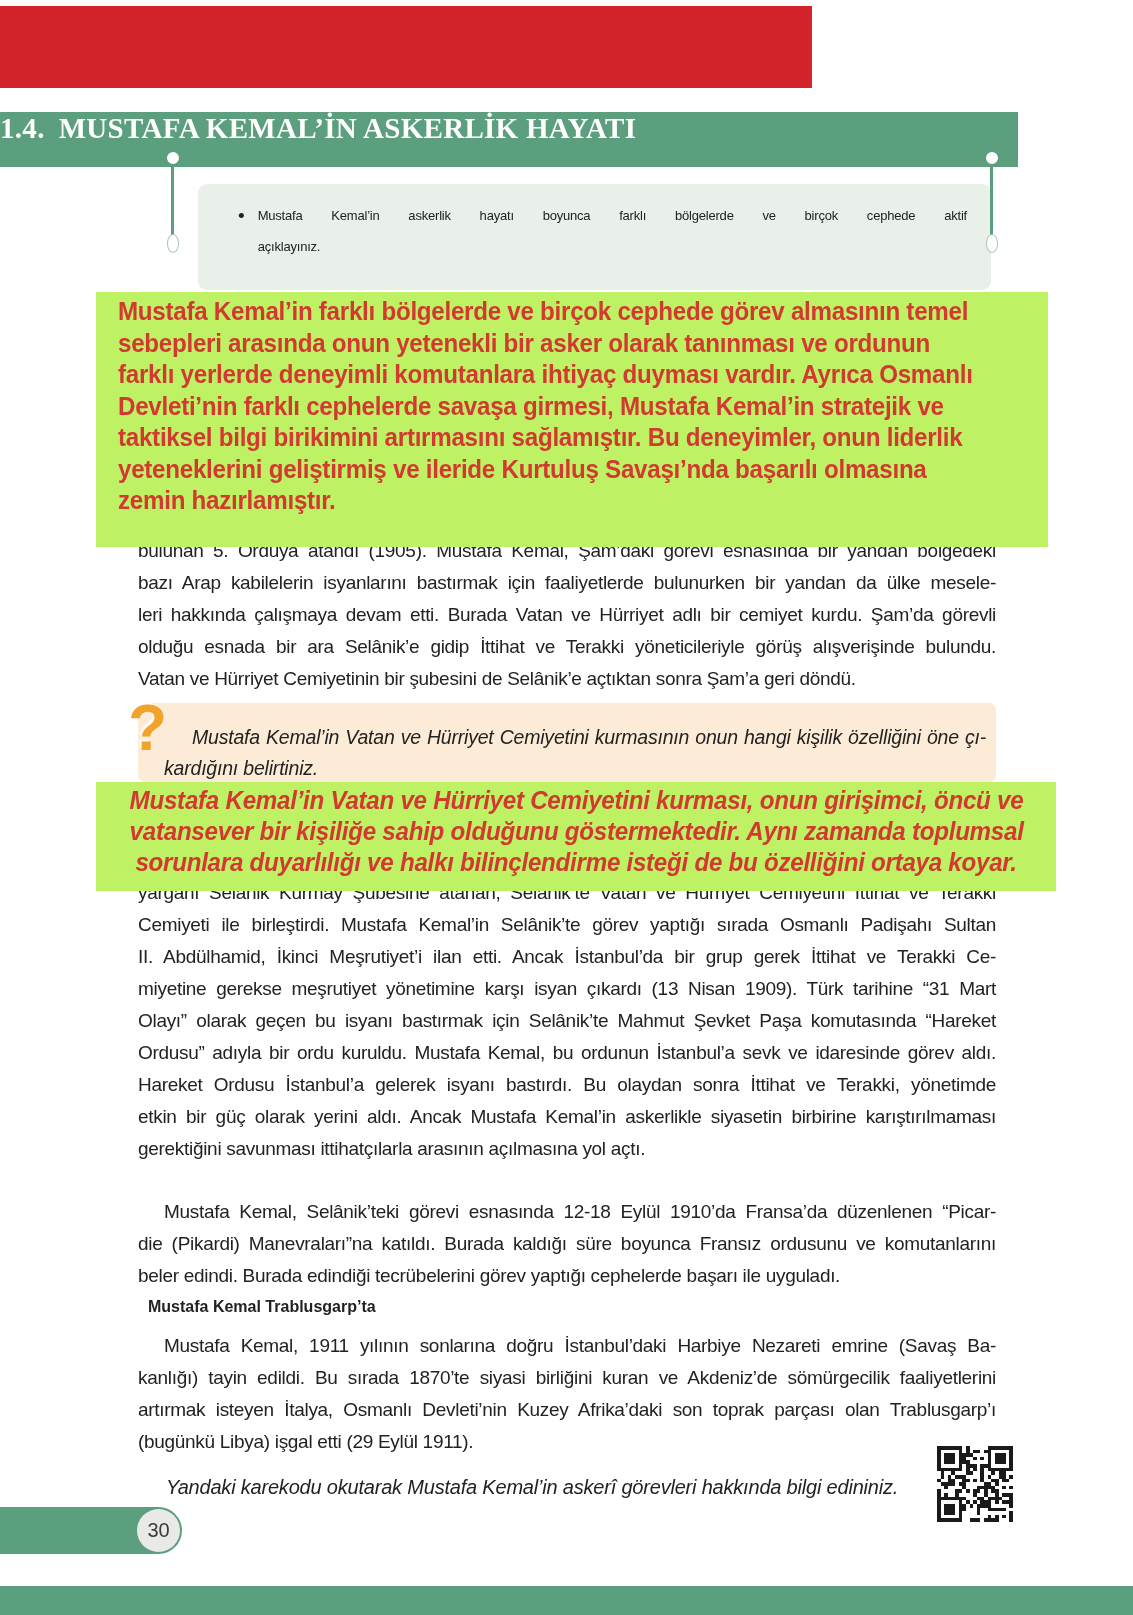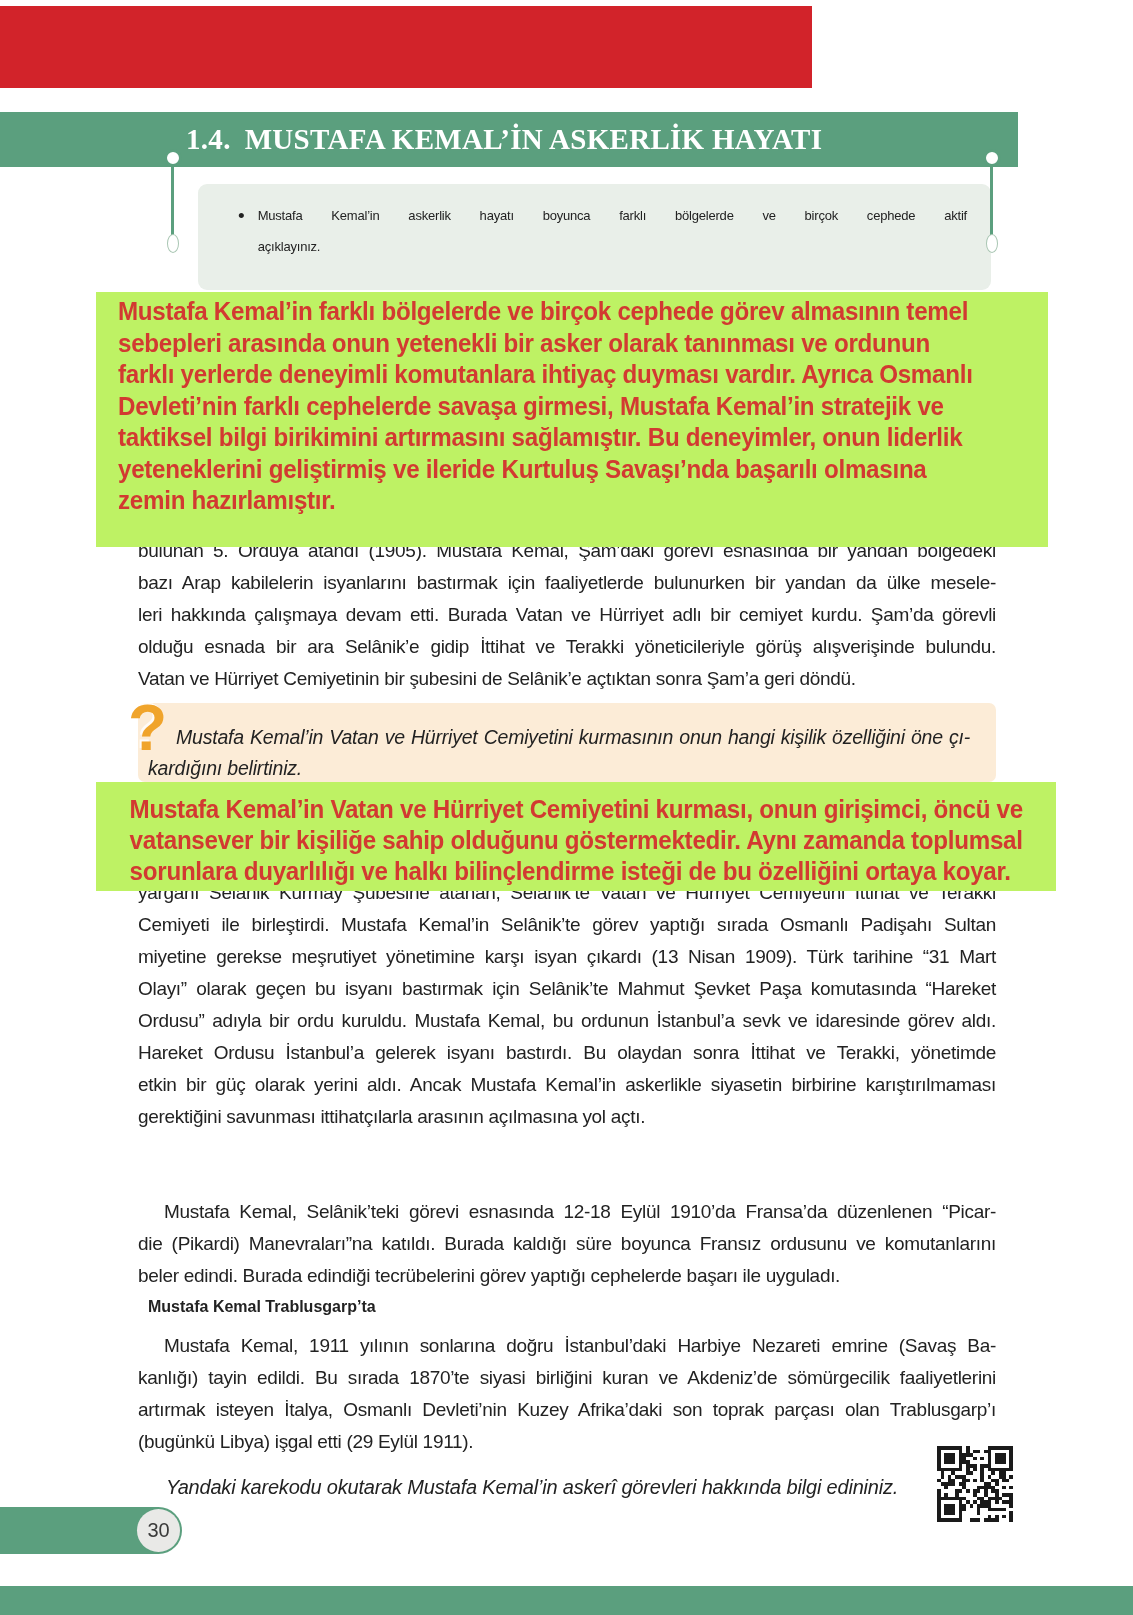--- a/index.html
+++ b/index.html
@@ -8,23 +8,23 @@
     overflow:hidden; font-family:"Liberation Sans", sans-serif; color:var(--body-text);
   }
 
   
   .band-top    { position:absolute; left:0; top:6px;    width:812px;  height:82px; background:var(--band-red); }
   .band-bottom { position:absolute; left:0; top:1586px; width:1133px; height:29px; background:var(--green); }
 
   
   .header-bar {
     position:absolute; left:0; top:112px; width:1018px; height:55px;
-    background:var(--green); display:flex; align-items:center;
+    background:var(--green); display:flex; 
     font-family:"Liberation Serif", serif; font-weight:bold; font-size:29px;
-    color:#fff; letter-spacing:.3px; padding-left:186px; box-sizing:border-box;
+    color:#fff; letter-spacing:.3px; box-sizing:border-box;
   }
   .header-bar .sec-no { margin-right:14px; }
 
   
   .pin { position:absolute; top:0; left:0; z-index:6; }
   .pin .stem   { position:absolute; top:158px; width:3px; height:94px; background:var(--green); }
   .pin .circle { position:absolute; top:149px; width:12px; height:12px; background:#fff; border:3px solid var(--green); border-radius:50%; }
   .pin .bead   { position:absolute; top:234px; width:10px; height:17px; background:#fff; border:1px solid #a9c6b3; border-radius:50%; }
   .pin.left  .stem{left:171px;} .pin.left  .circle{left:164px;} .pin.left  .bead{left:167px;}
   .pin.right .stem{left:990px;} .pin.right .circle{left:983px;} .pin.right .bead{left:986px;}
@@ -40,41 +40,41 @@
   .activity-text .ln { font-size:13px; line-height:31px; letter-spacing:-.2px;
     text-align:justify; text-align-last:justify; }
   .activity-text .ln:last-child { text-align-last:left; }
 
   
   .answer { position:absolute; z-index:5; background:#bef264; box-sizing:border-box; }
   .answer .ln { font-size:26px; font-weight:bold; color:var(--answer-red);
     white-space:nowrap; letter-spacing:-.3px; transform:scaleX(.93); transform-origin:left center; }
   .answer1 { left:96px; top:292px; width:952px; height:255px; padding:4px 0 0 22px; }
   .answer1 .ln { line-height:31.5px; }
-  .answer2 { left:96px; top:782px; width:960px; height:109px; padding-top:12px; text-align:left; }
+  .answer2 { left:96px; top:782px; width:960px; height:109px; padding-top:3px; text-align:center;font-style:italic; }
   .answer2 .ln { line-height:31px; transform-origin:center center; }
 
   
   .para { position:absolute; width:858px; left:138px; z-index:1; }
   .para .ln { font-size:19px; line-height:32px; letter-spacing:-.3px;
     text-align:justify; text-align-last:justify; }
   .para .ln:last-child { text-align-last:left; }
   .para.indent-first .ln:first-child { text-indent:26px; }
   .para1 { top:535px; }
   .para2 { top:877px; }
   .para3 { top:1196px; }
   .para4 { top:1330px; }
 
   
   .qbox { position:absolute; left:138px; top:703px; width:858px; height:79px;
     background:var(--cream); border-radius:7px; }
   .q-icon { position:absolute; left:128px; top:688px; z-index:3;
     font-size:64px; font-weight:900; color:var(--orange); line-height:80px;
     text-shadow:-2px -2px 0 rgba(255,255,255,.8); font-family:"Liberation Sans", sans-serif; }
-  .q-text { position:absolute; left:148px; top:722px; width:822px; z-index:2; }
+  .q-text { position:absolute; left:164px; top:722px; width:822px; z-index:2; }
   .q-text .ln { font-style:italic; font-size:19.5px; line-height:31px; letter-spacing:-.2px; }
   .q-text .ln:first-child { text-indent:28px; text-align:justify; text-align-last:justify; }
 
   .subheading { position:absolute; left:148px; top:1298px; font-size:16px; font-weight:bold; }
 
   .qr-note { position:absolute; left:166px; top:1476px; font-size:20px; font-style:italic;
     white-space:nowrap; letter-spacing:-.2px; }
   .qr { position:absolute; left:937px; top:1446px; width:76px; height:76px; }
   .qr svg { width:100%; height:100%; shape-rendering:crispEdges; }
 
@@ -145,20 +145,21 @@
 
   <div class="answer answer2">
       <div class="ln">Mustafa Kemal’in Vatan ve Hürriyet Cemiyetini kurması, onun girişimci, öncü ve</div>
       <div class="ln">vatansever bir kişiliğe sahip olduğunu göstermektedir. Aynı zamanda toplumsal</div>
       <div class="ln">sorunlara duyarlılığı ve halkı bilinçlendirme isteği de bu özelliğini ortaya koyar.</div>
     </div>
 
   <div class="para para2">
       <div class="ln">yargâhı Selânik Kurmay Şubesine atanan, Selânik’te Vatan ve Hürriyet Cemiyetini İttihat ve Terakki</div>
       <div class="ln">Cemiyeti ile birleştirdi. Mustafa Kemal’in Selânik’te görev yaptığı sırada Osmanlı Padişahı Sultan</div>
+      <div class="ln">II. Abdülhamid, İkinci Meşrutiyet’i ilan etti. Ancak İstanbul’da bir grup gerek İttihat ve Terakki Ce-</div>
       <div class="ln">miyetine gerekse meşrutiyet yönetimine karşı isyan çıkardı (13 Nisan 1909). Türk tarihine “31 Mart</div>
       <div class="ln">Olayı” olarak geçen bu isyanı bastırmak için Selânik’te Mahmut Şevket Paşa komutasında “Hareket</div>
       <div class="ln">Ordusu” adıyla bir ordu kuruldu. Mustafa Kemal, bu ordunun İstanbul’a sevk ve idaresinde görev aldı.</div>
       <div class="ln">Hareket Ordusu İstanbul’a gelerek isyanı bastırdı. Bu olaydan sonra İttihat ve Terakki, yönetimde</div>
       <div class="ln">etkin bir güç olarak yerini aldı. Ancak Mustafa Kemal’in askerlikle siyasetin birbirine karıştırılmaması</div>
       <div class="ln">gerektiğini savunması ittihatçılarla arasının açılmasına yol açtı.</div>
     </div>
 
   <div class="para para3 indent-first">
       <div class="ln">Mustafa Kemal, Selânik’teki görevi esnasında 12-18 Eylül 1910’da Fransa’da düzenlenen “Picar-</div>

